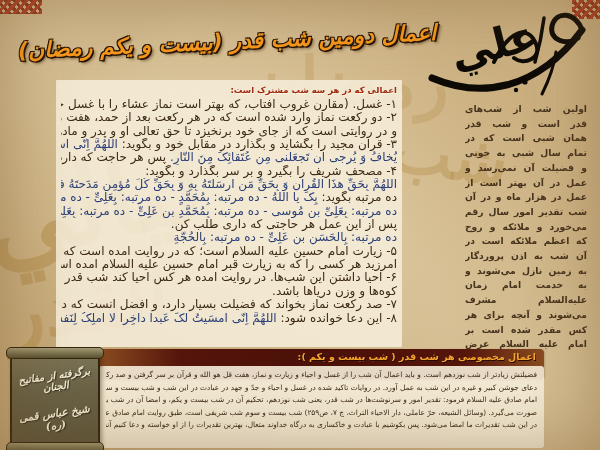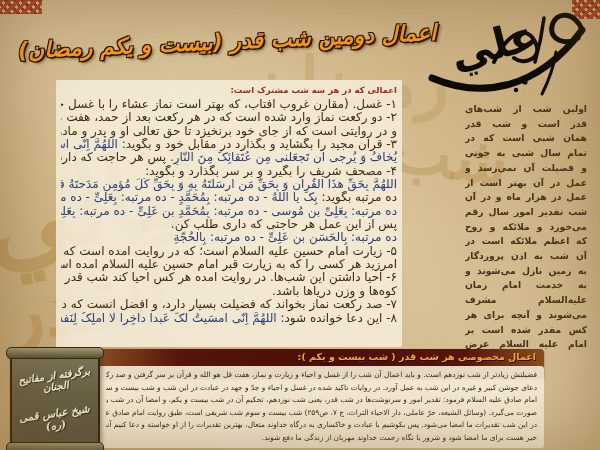--- a/index.html
+++ b/index.html
@@ -134,21 +134,20 @@
 <div class="bar">
   <span class="bar-text">اعمال مخصوصی هر شب قدر ( شب بیست و یکم ):</span>
 </div>
 
 <div class="panel-special">
   <div class="sline">فضیلتش زیادتر از شب نوزدهم است. و باید اعمال آن شب را از غسل و احیاء و زیارت و نماز، هفت قل هو الله و قرآن بر سر گرفتن و صد رکعت نماز و</div>
   <div class="sline">دعای جوشن کبیر و غیره در این شب به عمل آورد. در روایات تاکید شده در غسل و احیاء و جدّ و جهد در عبادت در این شب و شب بیست و سوم.</div>
   <div class="sline">امام صادق علیه السلام فرمود: تقدیر امور و سرنوشت‌ها در شب قدر، یعنی شب نوزدهم، تحکیم آن در شب بیست و یکم، و امضا آن در شب بیست و سوم</div>
   <div class="sline">صورت می‌گیرد. (وسائل الشیعه، حرّ عاملی، دار الاحیاء التراث، ج ۷، ص۲۵۹) شب بیست و سوم شب شریفی است، طبق روایت امام صادق علیه السلام</div>
   <div class="sline">در این شب تقدیرات ما امضا می‌شود. پس بکوشیم با عبادت و خاکساری به درگاه خداوند متعال، بهترین تقدیرات را از او خواسته و دعا کنیم آنچه از</div>
-  <div class="sline">خیر هست برای ما امضا شود و شرور با نگاه رحمت خداوند مهربان از زندگی ما دفع شوند.</div>
 </div>
 
 <div class="scroll">
   <div class="scroll-line l1">برگرفته از مفاتیح الجنان</div>
   <div class="scroll-line l2">شیخ عباس قمی (ره)</div>
 </div>
 
 <div class="vignette"></div>
 
 </body></html>

